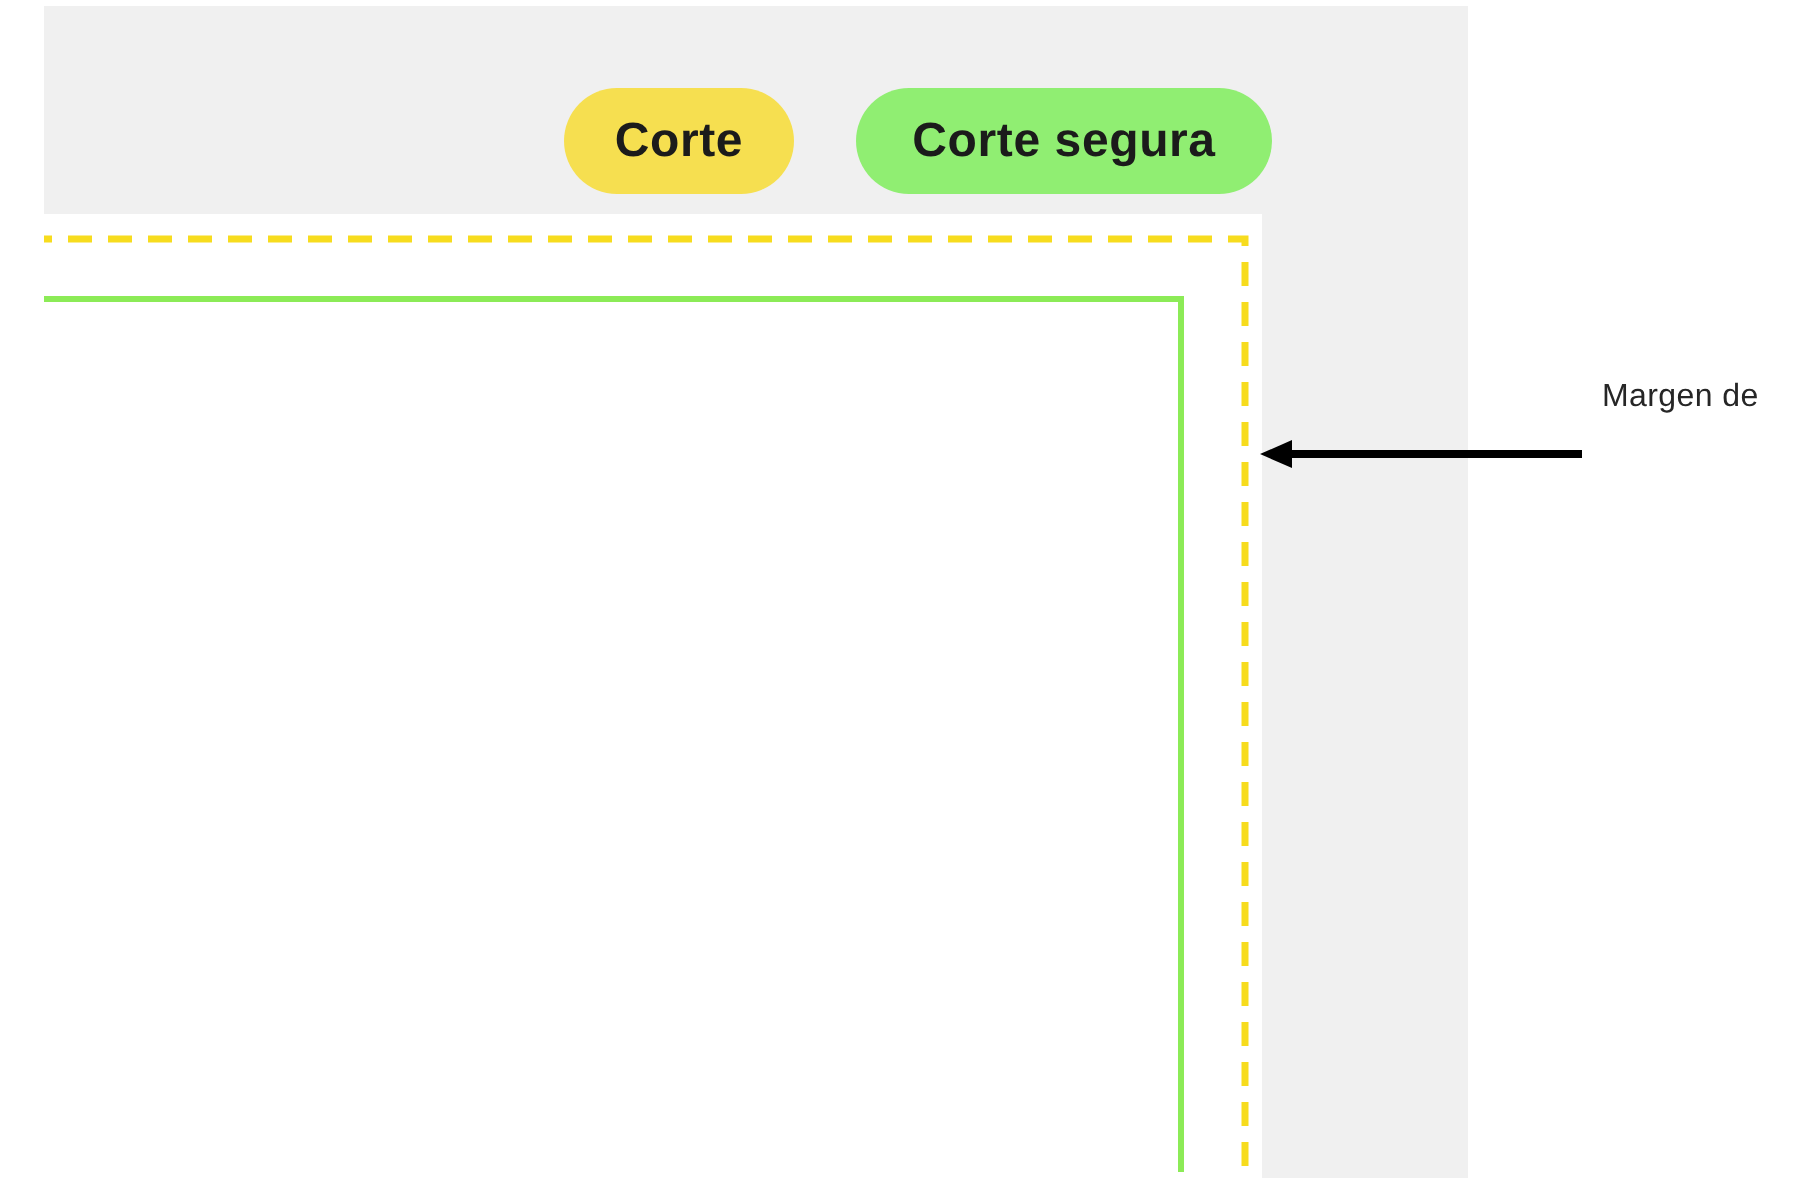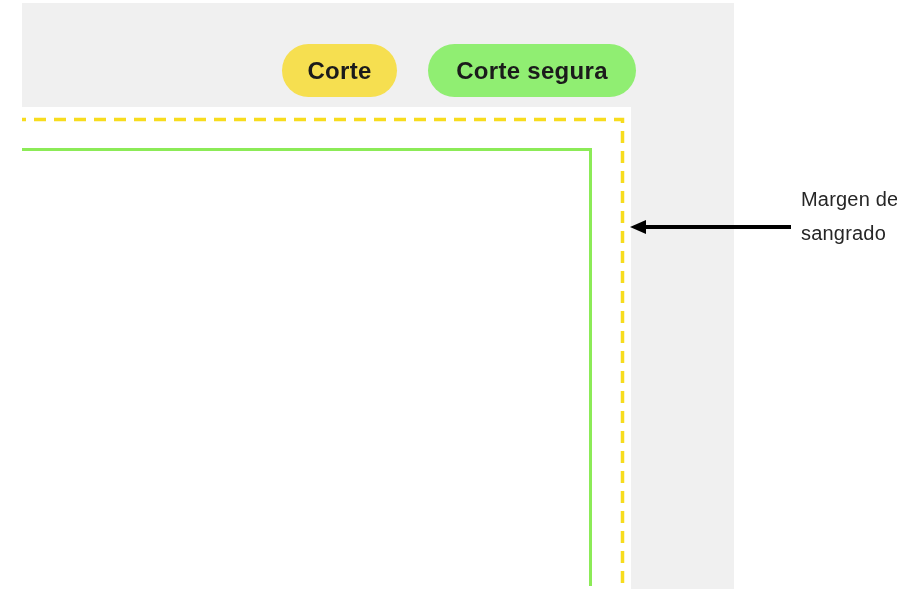--- a/index.html
+++ b/index.html
@@ -83,21 +83,21 @@
   }
   .pill-zona {
     left: 406px;
     width: 208px;
     background: var(--color-zona_segura_badge);
   }
   .annotation {
     position: absolute;
     left: 779px;
     top: 182px;
-    font-size: 20px;
+    font-size: 16px;
     line-height: 34px;
     letter-spacing: 0.2px;
     color: var(--color-annotation_text);
     white-space: nowrap;
   }
 </style>
 </head>
 <body>
 
 <div class="canvas">
@@ -117,16 +117,15 @@
   <div class="pill pill-corte">
     <span>Corte</span>
   </div>
 
   <div class="pill pill-zona">
     <span>Corte segura</span>
   </div>
 
   <div class="annotation">
     <div>Margen de</div>
-    <div>sangrado</div>
   </div>
 
 </div>
 
 </body></html>

